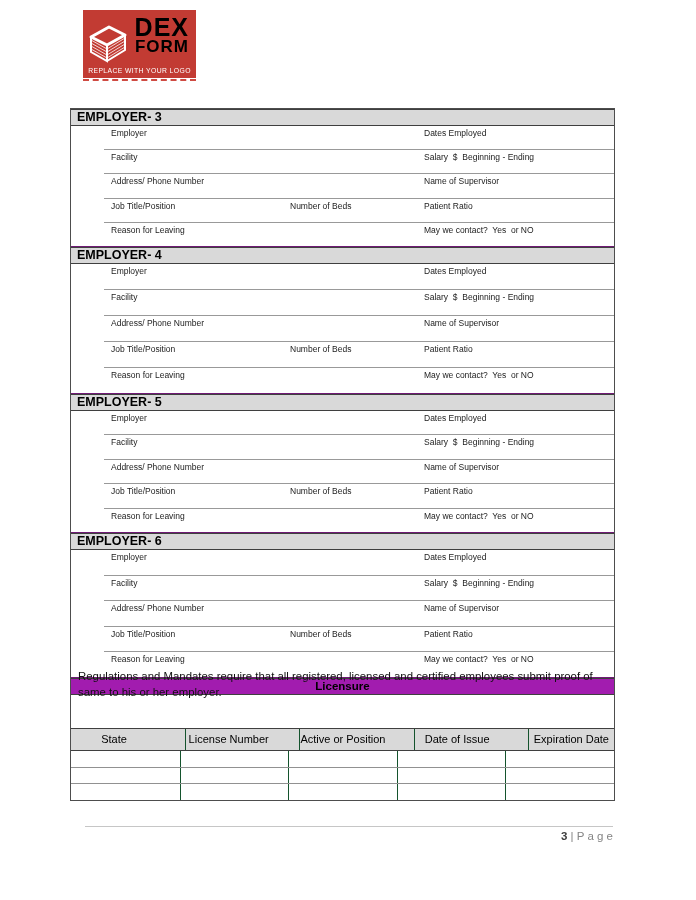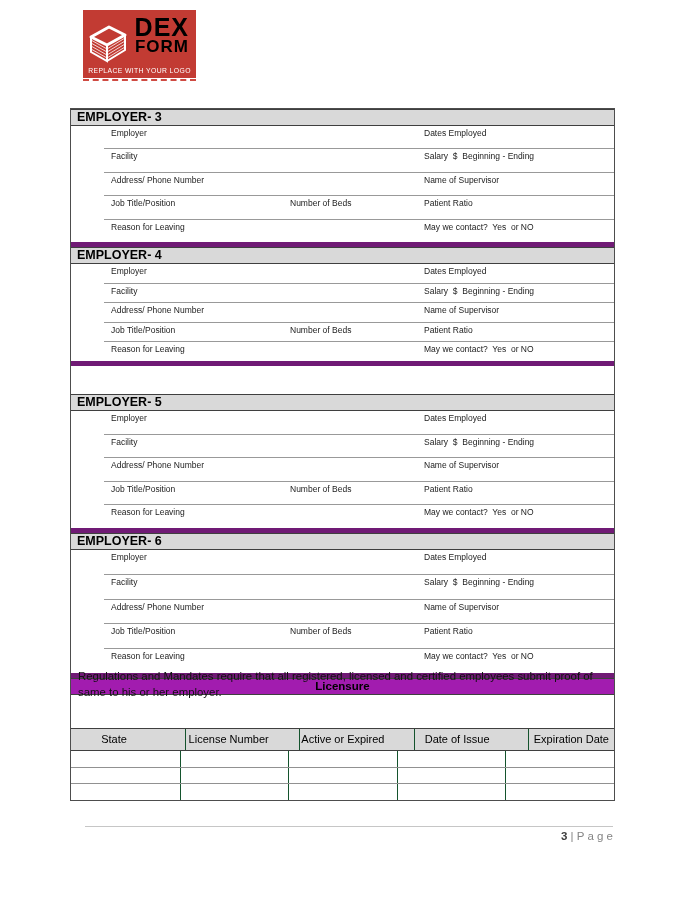--- a/index.html
+++ b/index.html
@@ -15,21 +15,21 @@
   .logo-box svg{position:absolute;left:5px;top:14px;}
   .logo-text{position:absolute;left:50px;right:7px;top:5px;text-align:right;color:#000000;}
   .logo-dex{font-size:25px;font-weight:bold;line-height:24px;letter-spacing:1px;}
   .logo-form{font-size:17px;font-weight:bold;line-height:15px;letter-spacing:1px;}
   .logo-tag{position:absolute;left:0;right:0;bottom:4px;text-align:center;color:#fff;
     font-size:6.8px;letter-spacing:0.4px;white-space:nowrap;}
   
   .form{position:absolute;left:70px;top:108px;width:545px;height:693px;
     border:1px solid #4d4d4d;box-sizing:border-box;}
   .form *{box-sizing:border-box;}
-  .emp{position:absolute;left:0;right:0;border-bottom:5px solid #701a75;}
+  .emp{position:absolute;left:0;right:0;border-bottom:1px solid #701a75;}
   .sec-h{height:17px;background:#d9d9d9;border-top:1px solid #3f3f3f;border-bottom:1px solid #3f3f3f;
     font-size:12.5px;font-weight:bold;line-height:15px;padding-left:6px;color:#000;}
   .rows{display:flex;flex-direction:column;height:calc(100% - 17px);}
   .row{flex:1;position:relative;margin-left:33px;}
   .row + .row{border-top:1px solid #999;}
   .lab{position:absolute;top:2px;font-size:8.5px;color:#222;white-space:pre-wrap;line-height:10px;}
   .lab.l{left:7px;}
   .lab.m{left:186px;}
   .lab.r{left:320px;}
   
@@ -97,21 +97,21 @@
           <span class="lab m">Number of Beds</span>
           <span class="lab r">Patient Ratio</span>
         </div>
         <div class="row">
           <span class="lab l">Reason for Leaving</span>
           <span class="lab r">May we contact?  Yes  or NO</span>
         </div>
       </div>
     </section>
 
-    <section class="emp" style="top:138px;height:119px;">
+    <section class="emp" style="top:138px;height:147px;">
       <div class="sec-h">EMPLOYER- 4</div>
       <div class="rows">
         <div class="row">
           <span class="lab l">Employer</span>
           <span class="lab r">Dates Employed</span>
         </div>
         <div class="row">
           <span class="lab l">Facility</span>
           <span class="lab r">Salary  $  Beginning - Ending</span>
         </div>
@@ -185,21 +185,21 @@
       </div>
     </section>
 
     <div class="lic-h">Licensure</div>
     <div class="lic-note">Regulations and Mandates require that all registered, licensed and certified employees submit proof of same to his or her employer.</div>
 
     <div class="lic-table">
       <div class="lrow head">
         <div class="lcell">State</div>
         <div class="lcell">License Number</div>
-        <div class="lcell">Active or Expired</div>
+        <div class="lcell">Active or Position</div>
         <div class="lcell">Date of Issue</div>
         <div class="lcell">Expiration Date</div>
       </div>
       <div class="lrow r1">
         <div class="lcell"></div>
         <div class="lcell"></div>
         <div class="lcell"></div>
         <div class="lcell"></div>
         <div class="lcell"></div>
       </div>

